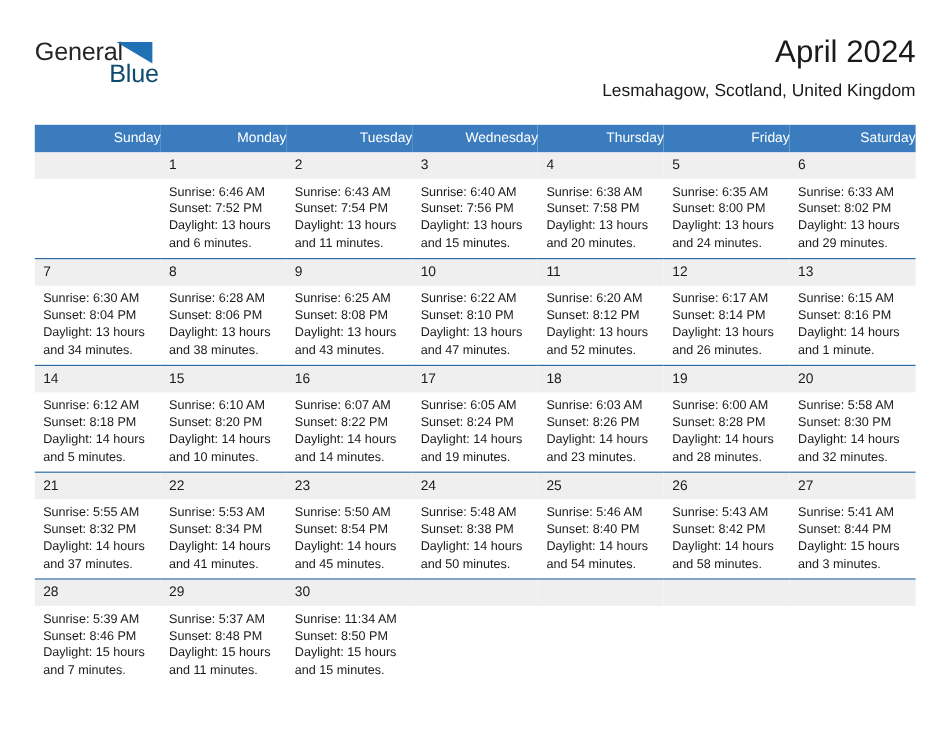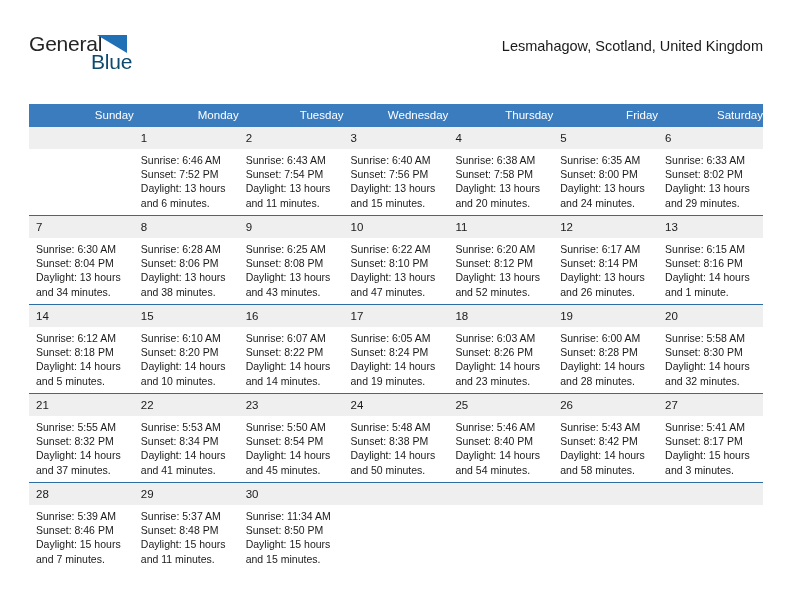--- a/index.html
+++ b/index.html
@@ -150,20 +150,21 @@
 
   <div class="header">
 
     <div class="brand">
       <span class="brand-general">General</span>
       <span class="brand-triangle"></span>
       <span class="brand-blue">Blue</span>
     </div>
 
     <div class="title-block">
+      <h1 class="cal-title">April 2024</h1>
       <h2 class="cal-subtitle">Lesmahagow, Scotland, United Kingdom</h2>
     </div>
 
   </div>
 
   <table class="calendar">
     <thead>
       <tr>
         <th>Sunday</th>
         <th>Monday</th>
@@ -471,21 +472,21 @@
                 <div class="daylight">Daylight: 14 hours</div>
                 <div class="daylight">and 58 minutes.</div>
               </div>
             </div>
           </td>
           <td>
             <div class="cell-inner">
               <div class="daynum">27</div>
               <div class="details">
                 <div>Sunrise: 5:41 AM</div>
-                <div>Sunset: 8:17 PM</div>
+                <div>Sunset: 8:44 PM</div>
                 <div class="daylight">Daylight: 15 hours</div>
                 <div class="daylight">and 3 minutes.</div>
               </div>
             </div>
           </td>
         </tr>
         <tr class="week-row">
           <td>
             <div class="cell-inner">
               <div class="daynum">28</div>

